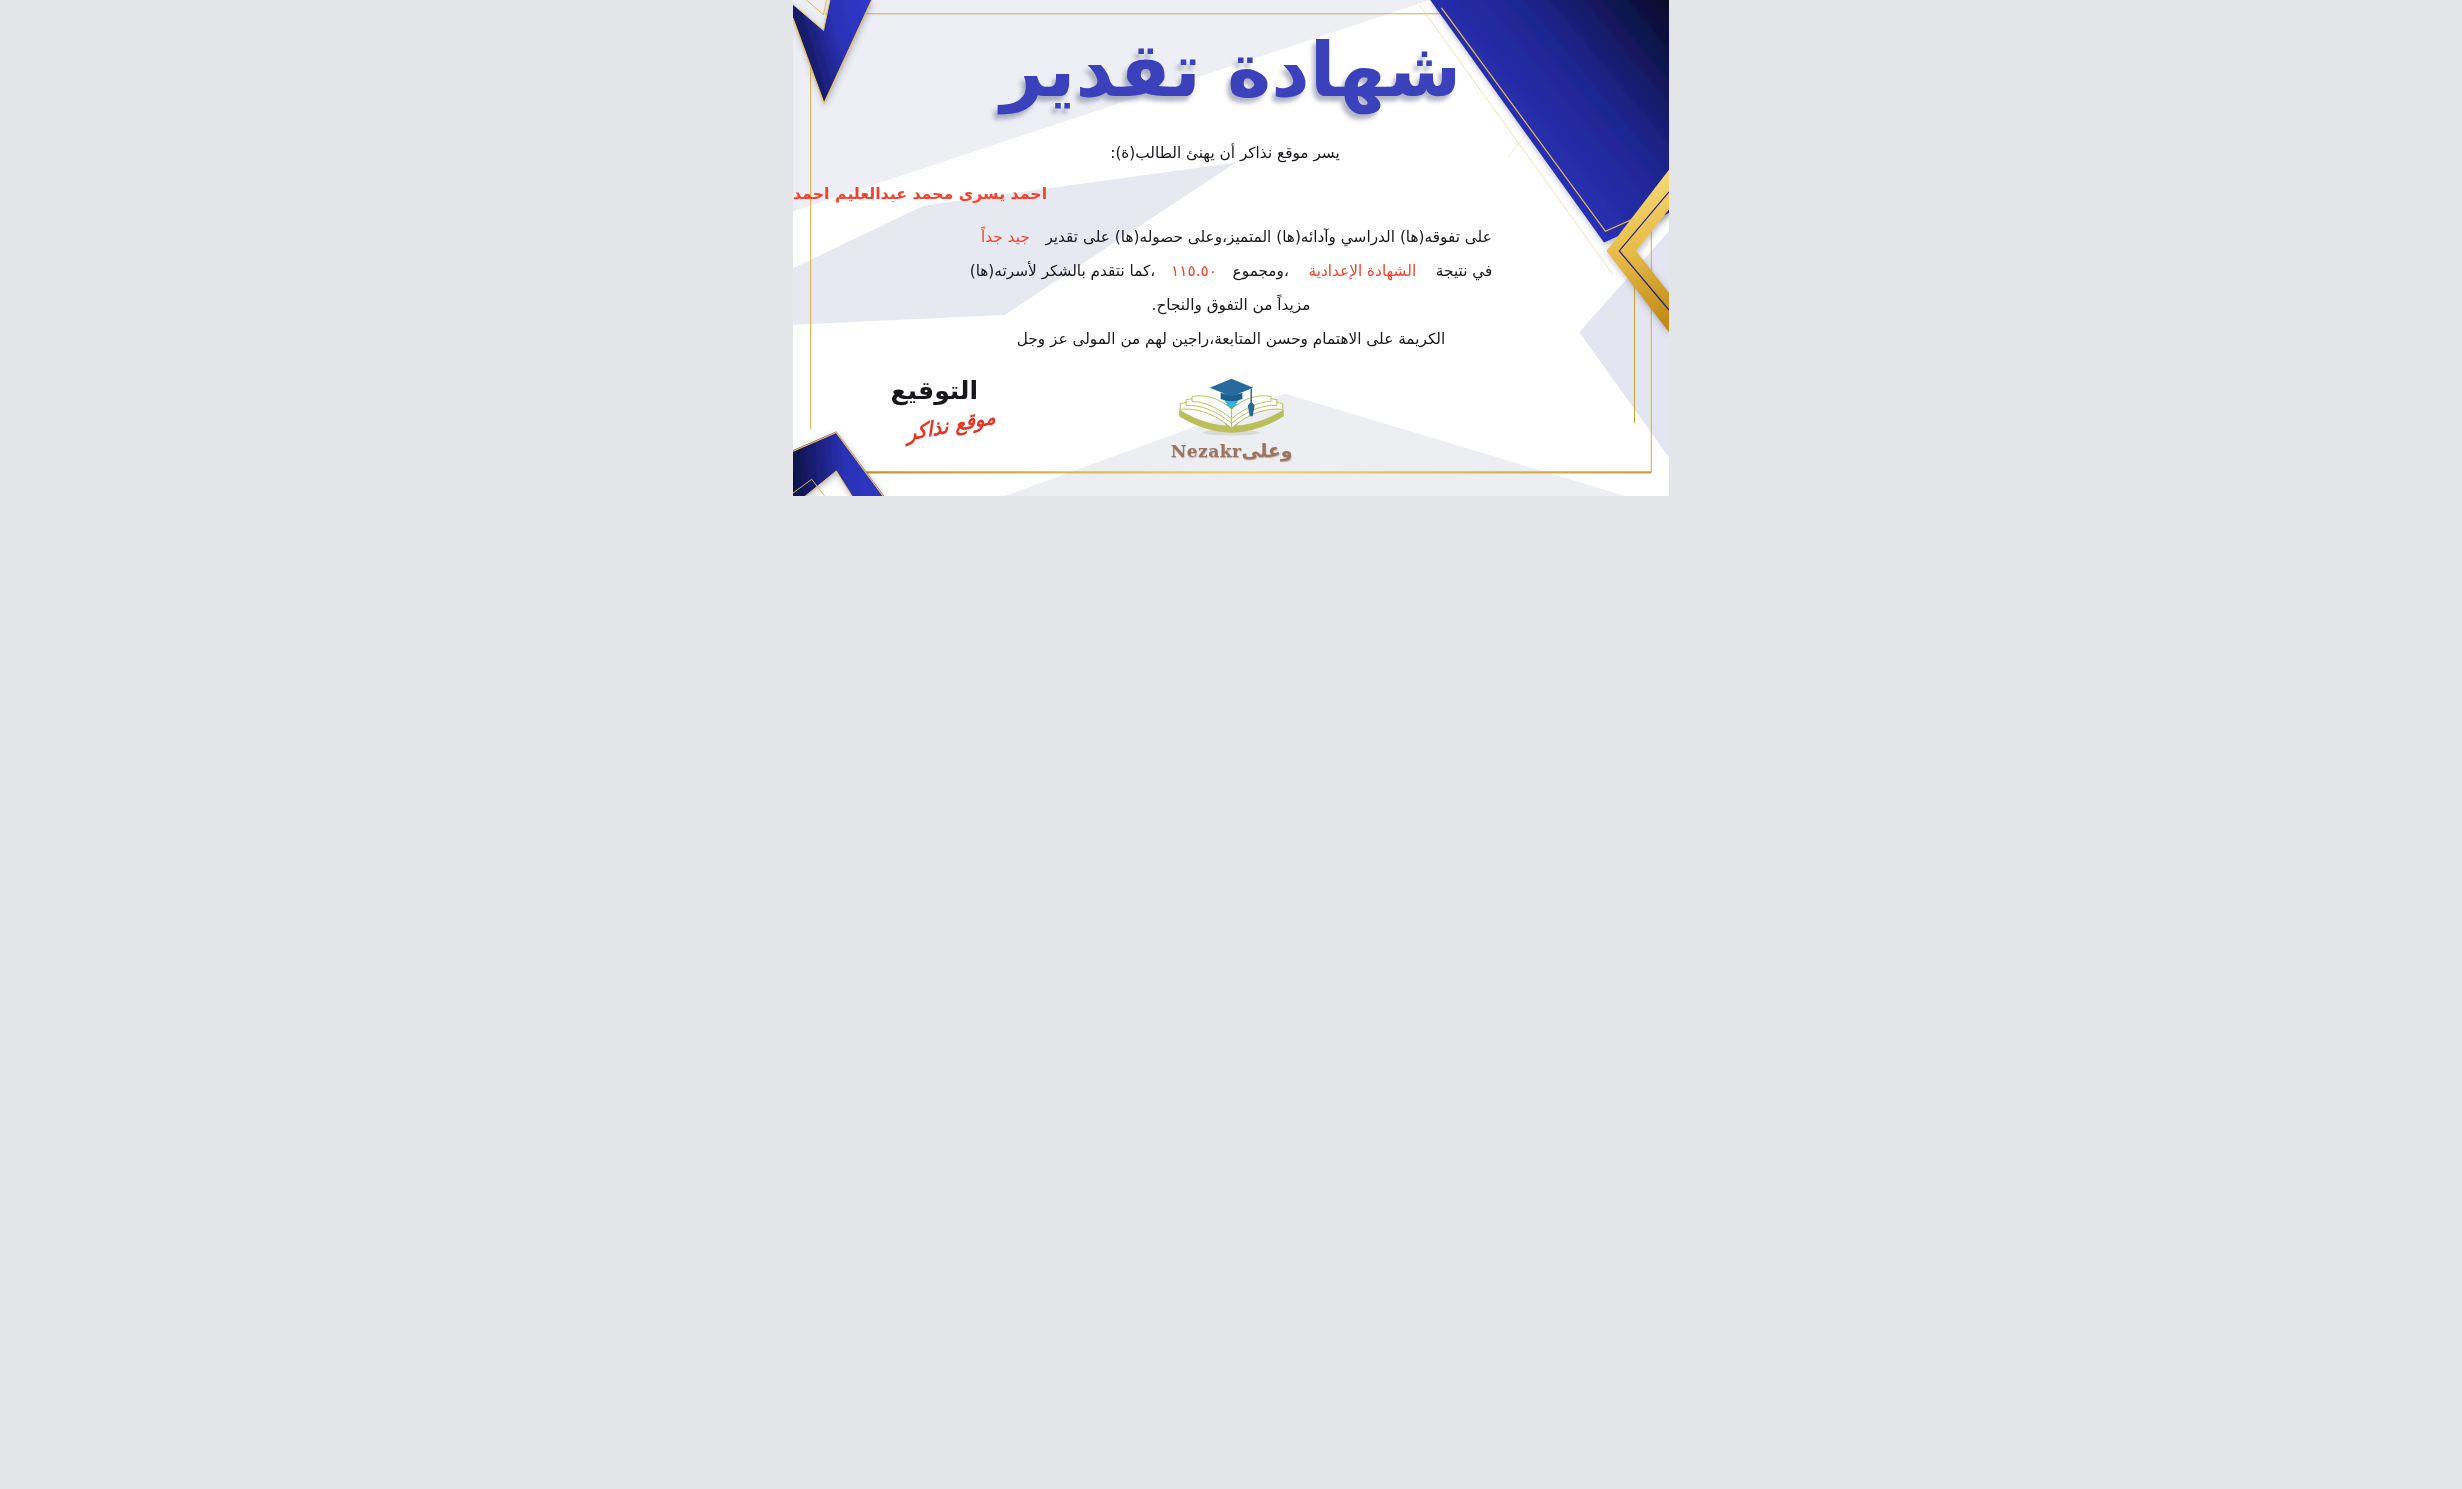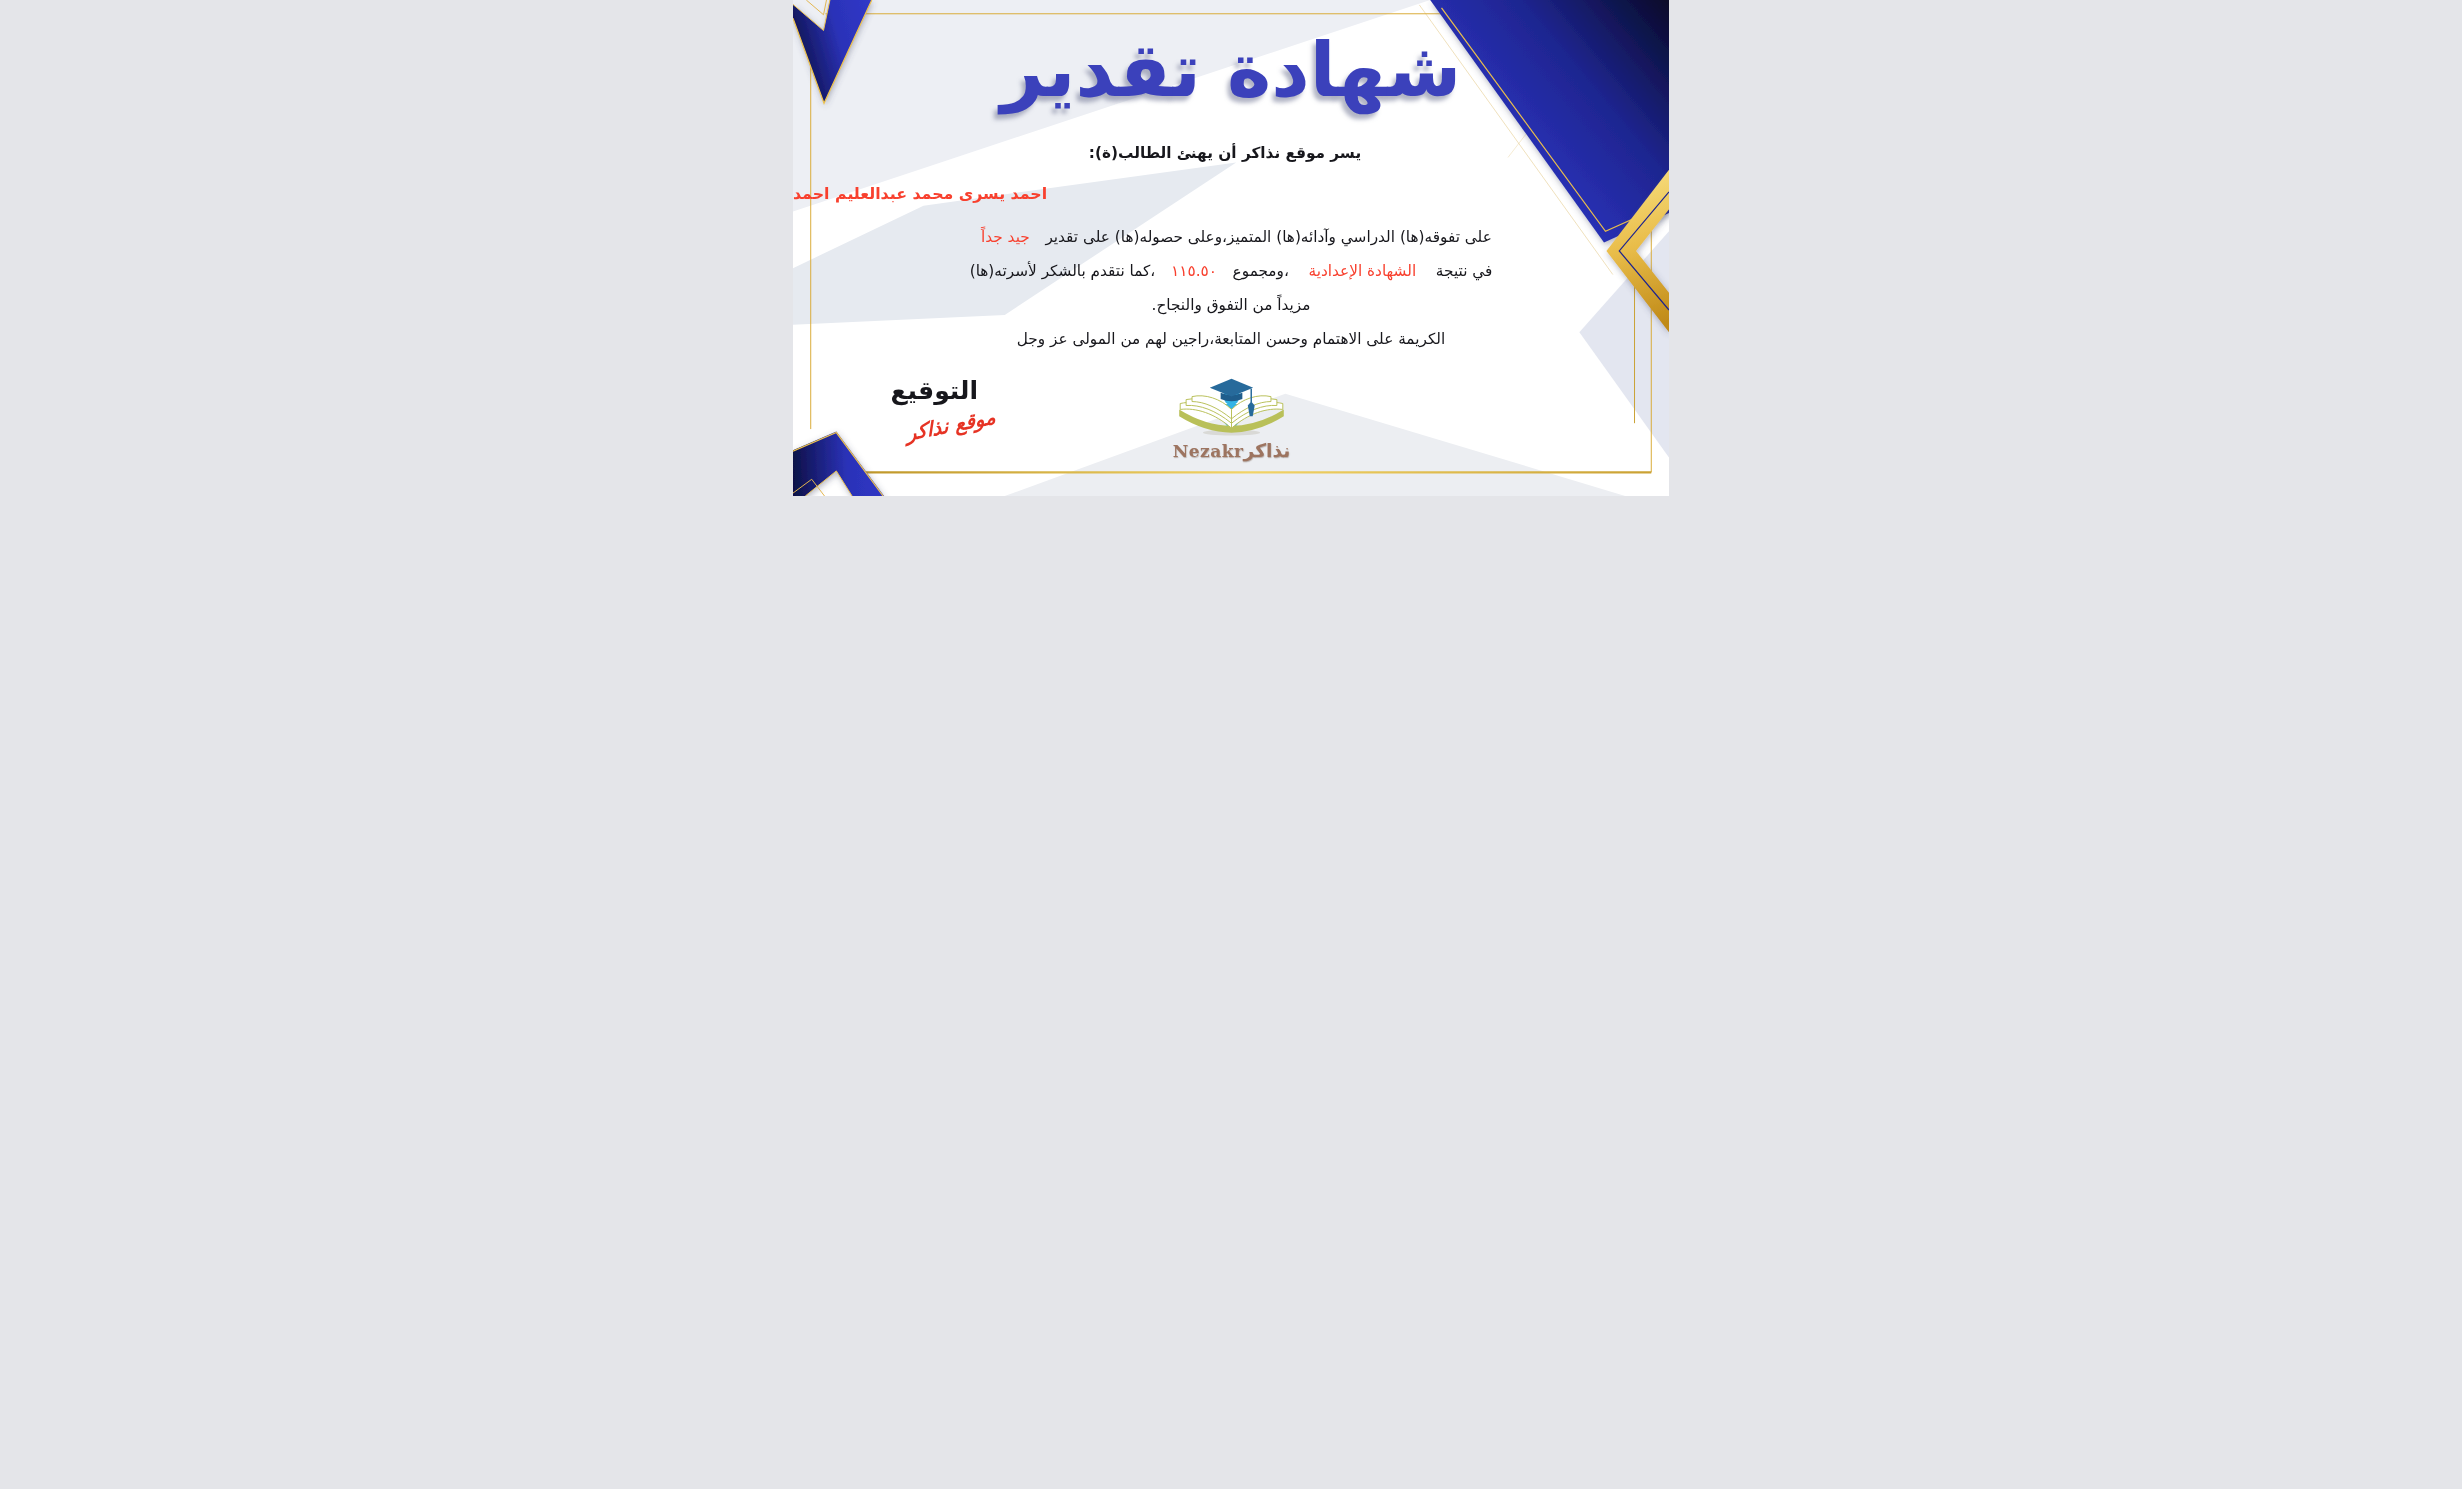--- a/index.html
+++ b/index.html
@@ -5,21 +5,21 @@
   html,body{margin:0;padding:0;background:#e4e5e9;}
   .stage{position:relative;width:876px;height:496px;margin:0 auto;overflow:hidden;
          background:#ffffff;font-family:"DejaVu Sans",sans-serif;}
   svg.decor{position:absolute;inset:0;width:100%;height:100%;display:block;}
   .abs{position:absolute;}
 
   .title{top:23.6px;left:0;right:0;text-align:center;direction:rtl;
          font-size:75px;font-weight:bold;color:#3b41bb;line-height:1.25;
          text-shadow:-3.4px 4.9px 4.4px rgba(115,120,150,.55);}
   .intro{top:144px;left:0;right:12px;text-align:center;direction:rtl;
-         font-size:15.3px;font-weight:bold;color:#17171c;white-space:nowrap;}
+         font-size:15.3px;font-weight:normal;color:#17171c;white-space:nowrap;}
   .student{top:184px;left:0;right:0;text-align:left;direction:rtl;
          font-size:15.8px;font-weight:bold;color:#f8402e;white-space:nowrap;}
   .para{top:220px;left:34px;right:34px;text-align:center;direction:rtl;
          font-size:15.3px;font-weight:normal;color:#17171c;line-height:34px;}
   .para .row{white-space:nowrap;}
   .red{color:#f8402e;}
   .gap{margin:0 10.8px;}
   .gap-wide{margin:0 14.8px;}
 
   .sig-label{left:96px;top:376px;width:89px;text-align:right;direction:rtl;
@@ -163,18 +163,18 @@
       <ellipse cx="120" cy="56" rx="16.5" ry="19.5" fill="#33b3e6"></ellipse>
 
       <g>
         <path d="M98,50 L98,63 Q120,72 142,63 L142,50 Q120,60 98,50 Z" fill="#1f5d8c"></path>
         <polygon points="120,22 76,40 120,58 164,40" fill="#276a9b"></polygon>
         <line x1="160" y1="42" x2="160" y2="70" stroke="#276a9b" stroke-width="3"></line>
         <path d="M160,68 L153,76 L157,98 L163,98 L167,76 Z" fill="#276a9b"></path>
       </g>
     </svg>
     <div class="wordmark">
-      <span class="latin">Nezakr</span><span class="arab">نذاكر</span>
+      <span class="latin">Nezakr</span><span class="arab">وعلى</span>
     </div>
   </div>
 
 </div>
 
 
 </body></html>

